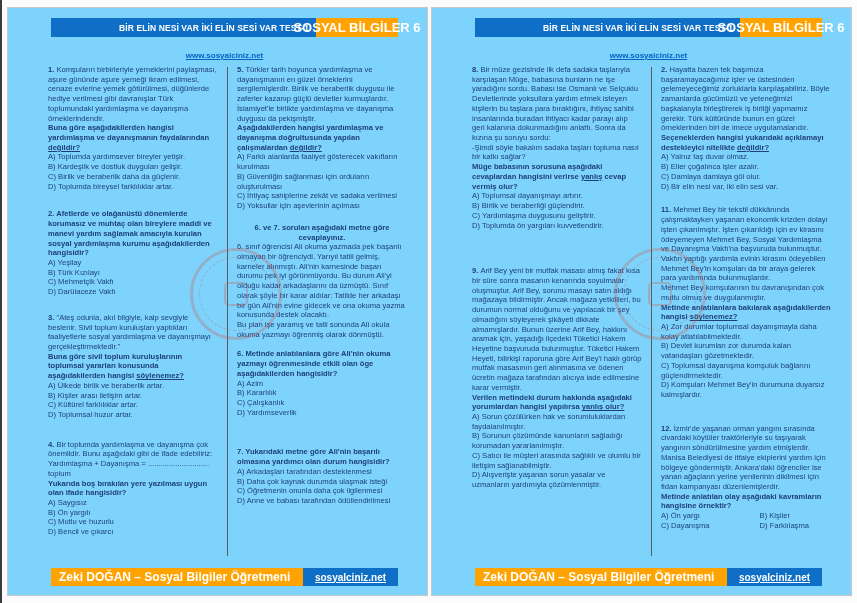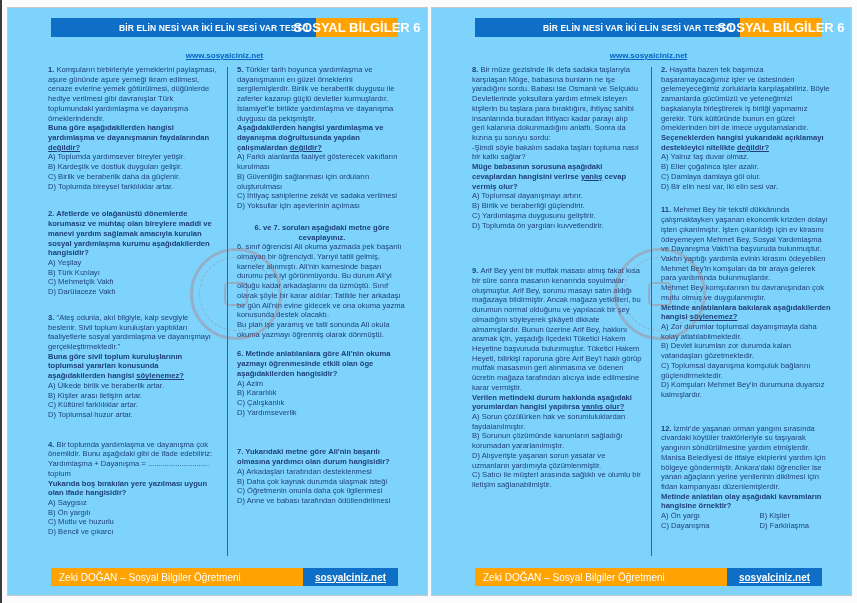--- a/index.html
+++ b/index.html
@@ -65,21 +65,21 @@
   }
   .watermark::after {
     content:""; position:absolute; inset:31px;
     border:2px solid rgba(200,85,70,.30); border-radius:5px;
   }
 
   
   .page-footer { display:flex; height:18px; margin:0 29px 9px 29px; }
   .ftr-author {
     flex:1; background:var(--accent-orange,#ffa302); color:#fff;
-    font-weight:normal; font-size:10px;
+    font-weight:bold; font-size:12px;
     display:flex; align-items:center; padding-left:8px; white-space:nowrap;
   }
   .ftr-link {
     width:95px; background:var(--accent-blue,#0f6fc6); color:#fff;
     font-weight:bold; font-size:10px; text-decoration:underline;
     display:flex; align-items:center; justify-content:center; cursor:pointer;
   }
 </style>
 </head>
 <body>
@@ -199,22 +199,22 @@
               <div class="option">C) Yardımlaşma duygusunu geliştirir.</div>
               <div class="option">D) Toplumda ön yargıları kuvvetlendirir.</div>
             </div>
           </div>
           <div class="block" style="margin-top: 36px;">
             <div class="para"><span class="bold">9. </span><span>Arif Bey yeni bir mutfak masası almış fakat kısa bir süre sonra masanın kenarında soyulmalar oluşmuştur. Arif Bey, sorunu masayı satın aldığı mağazaya bildirmiştir. Ancak mağaza yetkilileri, bu durumun normal olduğunu ve yapılacak bir şey olmadığını söyleyerek şikâyeti dikkate almamışlardır. Bunun üzerine Arif Bey, hakkını aramak için, yaşadığı ilçedeki Tüketici Hakem Heyetine başvuruda bulunmuştur. Tüketici Hakem Heyeti, bilirkişi raporuna göre Arif Bey'i haklı görüp mutfak masasının geri alınmasına ve ödenen ücretin mağaza tarafından alıcıya iade edilmesine karar vermiştir.</span></div>
             <div class="para"><span class="bold">Verilen metindeki durum hakkında aşağıdaki yorumlardan hangisi yapılırsa </span><span class="bold ul">yanlış olur?</span></div>
             <div class="options">
               <div class="option">A) Sorun çözülürken hak ve sorumluluklardan faydalanılmıştır.</div>
               <div class="option">B) Sorunun çözümünde kanunların sağladığı korumadan yararlanılmıştır.</div>
+              <div class="option">C) Satıcı ile müşteri arasında sağlıklı ve olumlu bir iletişim sağlanabilmiştir.</div>
               <div class="option">D) Alışverişte yaşanan sorun yasalar ve uzmanların yardımıyla çözümlenmiştir.</div>
-              <div class="option">C) Satıcı ile müşteri arasında sağlıklı ve olumlu bir iletişim sağlanabilmiştir.</div>
             </div>
           </div>
         </div>
       <div class="divider"></div>
       <div class="col">
           <div class="block">
             <div class="para"><span class="bold">2. </span><span>Hayatta bazen tek başımıza başaramayacağımız işler ve üstesinden gelemeyeceğimiz zorluklarla karşılaşabiliriz. Böyle zamanlarda gücümüzü ve yeteneğimizi başkalarıyla birleştirerek iş birliği yapmamız gerekir. Türk kültüründe bunun en güzel örneklerinden biri de imece uygulamalarıdır.</span></div>
             <div class="para"><span class="bold">Seçeneklerden hangisi yukarıdaki açıklamayı destekleyici nitelikte </span><span class="bold ul">değildir?</span></div>
             <div class="options">
               <div class="option">A) Yalnız taş duvar olmaz.</div>

